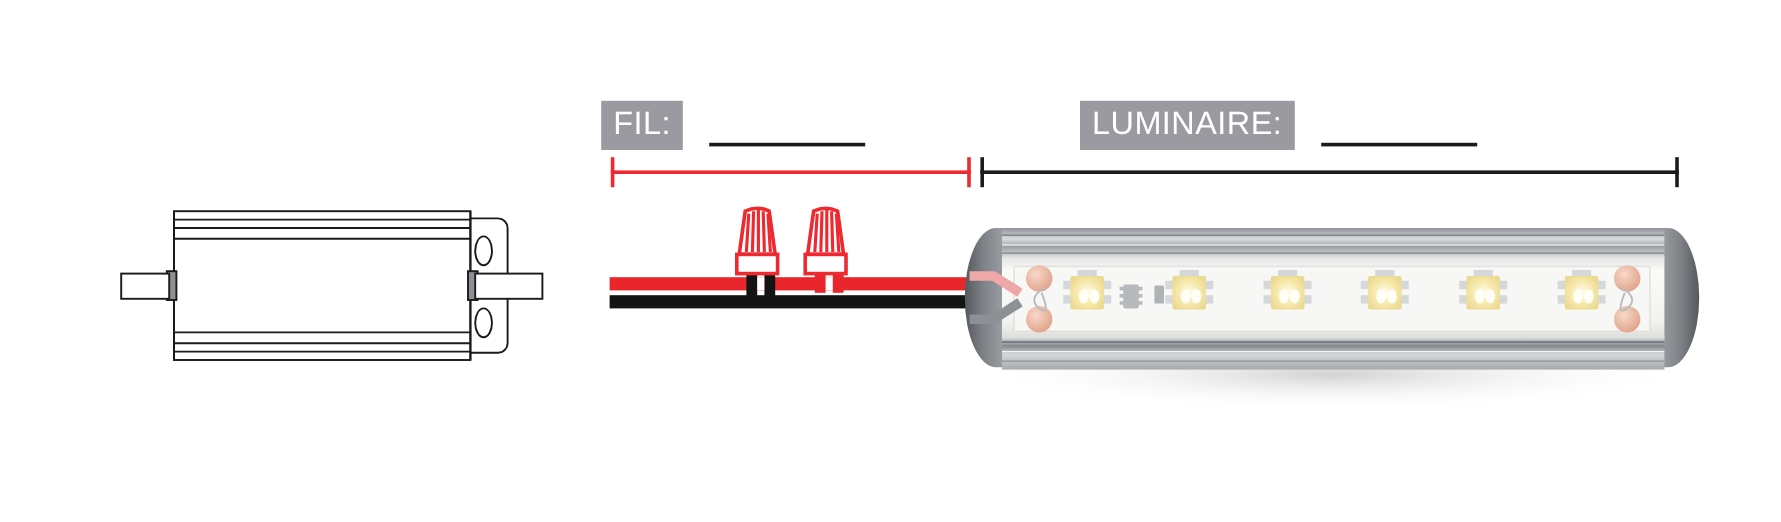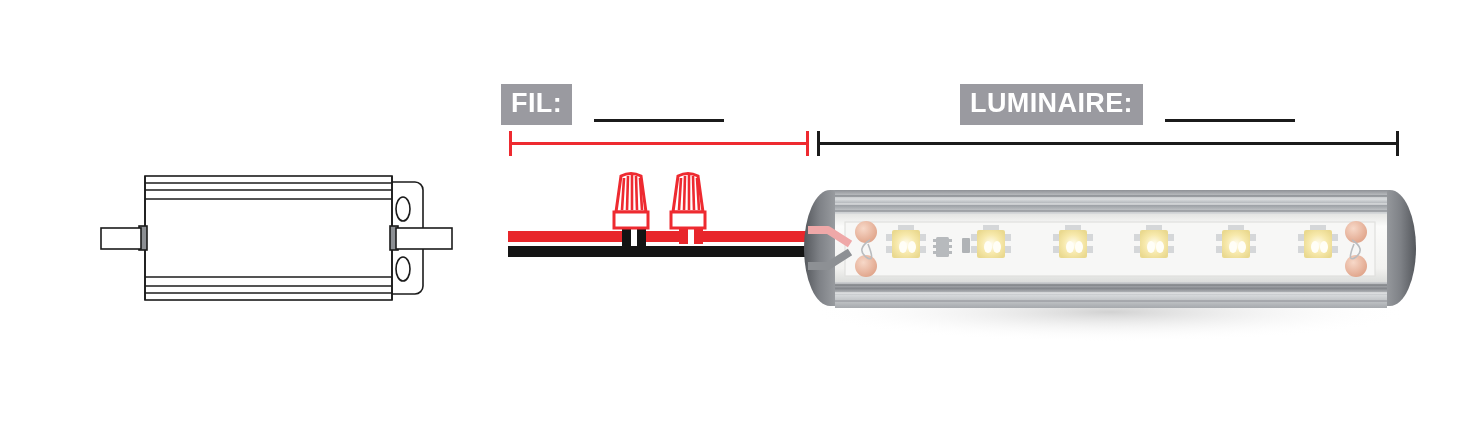--- a/index.html
+++ b/index.html
@@ -26,21 +26,21 @@
     gap: 0;
   }
   .callout-tag {
     background: #9a9aa0;
     color: #ffffff;
     font-size: 27px;
     line-height: 1;
     padding: 6px 10px 8px 10px;
     letter-spacing: 0.4px;
     white-space: nowrap;
-    font-weight: 700;
+    font-weight: 400;
   }
   .callout-blank {
     height: 3px;
     background: #1b1b1b;
     align-self: flex-end;
     margin-bottom: 3px;
   }
 
   
   .dimline {
@@ -83,21 +83,21 @@
 </head>
 <body>
 
 <div id="stage">
 
   <div class="callout" style="left:501px; top:84px;">
     <div class="callout-tag">FIL:</div>
     <div class="callout-blank" style="width:130px; margin-left:22px;"></div>
   </div>
 
-  <div class="callout" style="left:960px; top:84px;">
+  <div class="callout" style="left:900px; top:84px;">
     <div class="callout-tag">LUMINAIRE:</div>
     <div class="callout-blank" style="width:130px; margin-left:22px;"></div>
   </div>
 
   <div class="dimline dim-red" style="left:509px; top:131px; width:300px;">
     <div class="cap l"></div>
     <div class="bar"></div>
     <div class="cap r"></div>
   </div>
 

